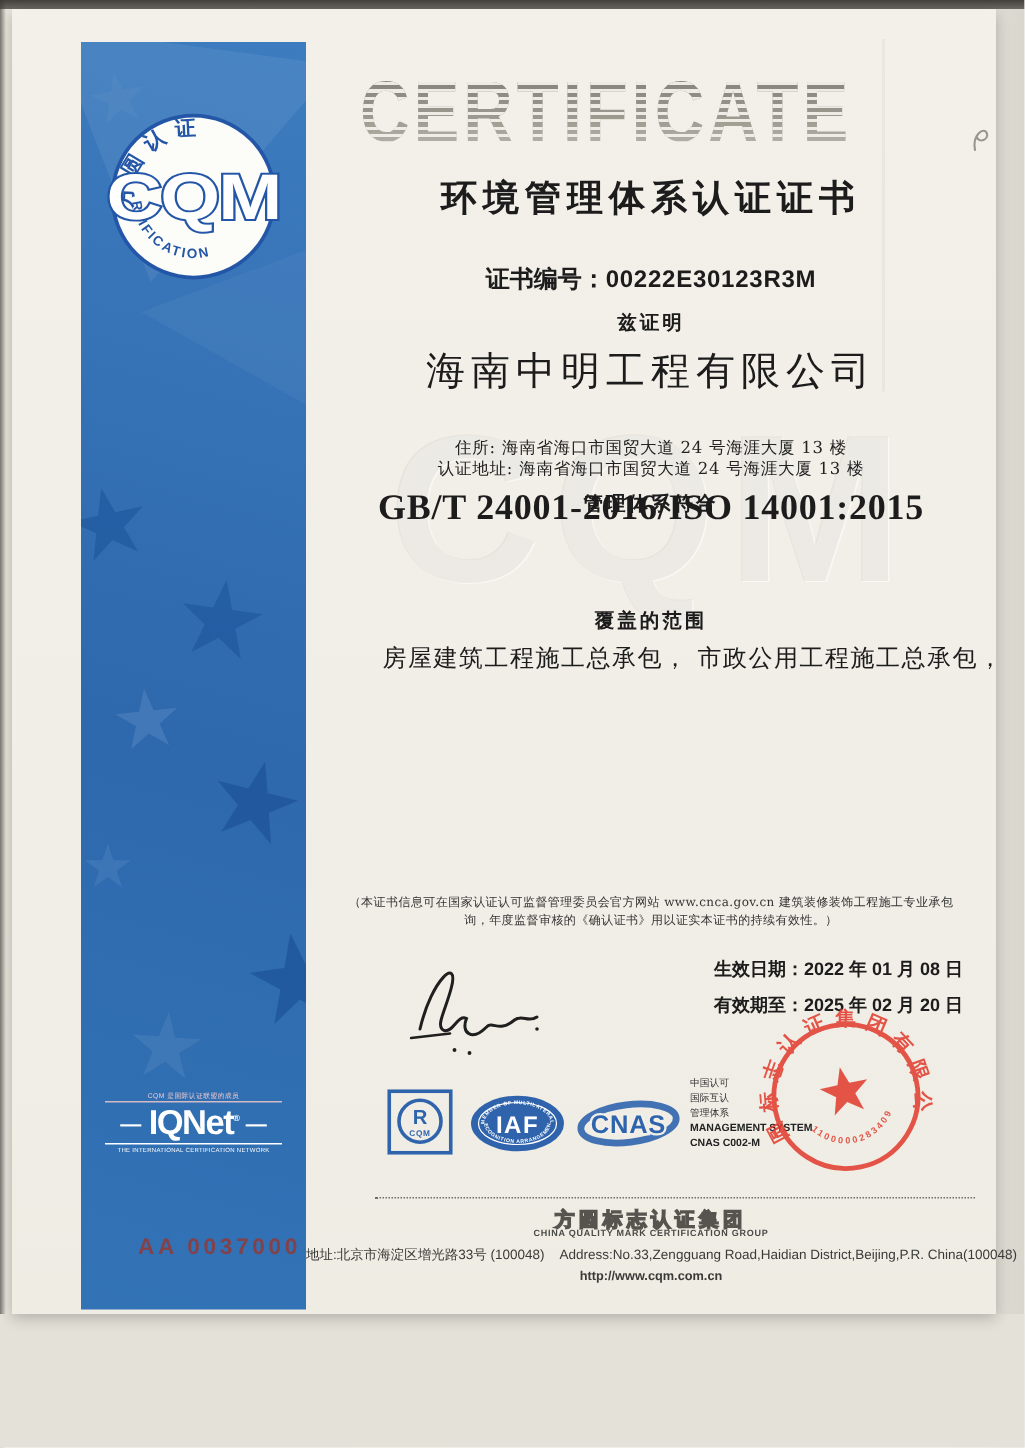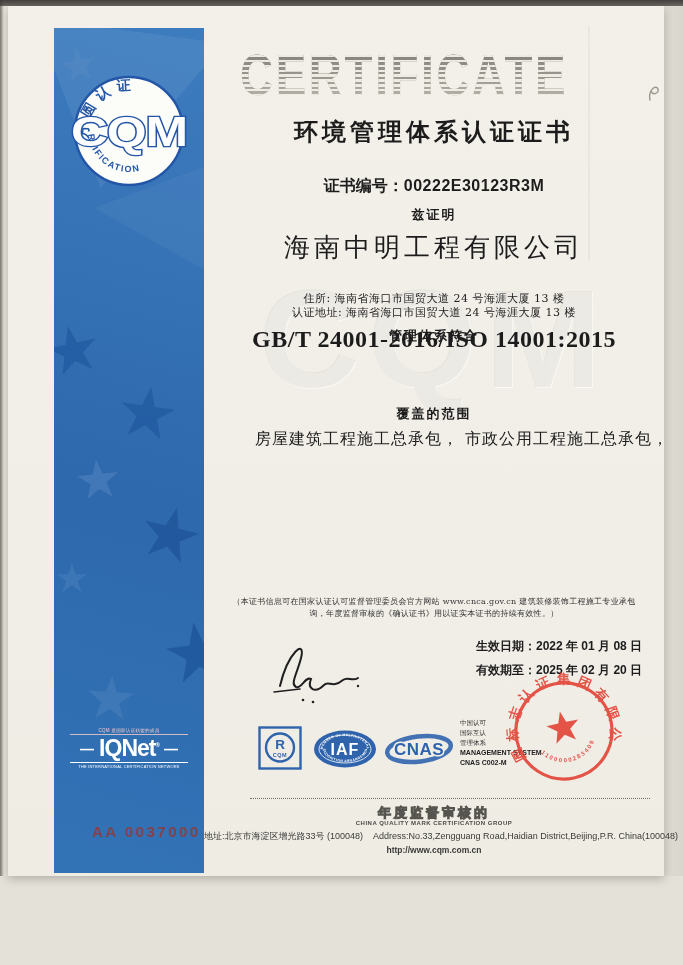--- a/index.html
+++ b/index.html
@@ -246,20 +246,20 @@
       <textPath href="#sealArc" startOffset="50%" text-anchor="middle" textLength="226" lengthAdjust="spacing">方圆标志认证集团有限公司</textPath>
     </text>
     <path id="sealNum" d="M32,74 A33,33 0 0 0 92,74" fill="none"></path>
     <text font-size="6" font-weight="600" fill="#e23f32">
       <textPath href="#sealNum" startOffset="50%" text-anchor="middle" textLength="64">1100000283409</textPath>
     </text>
     <polygon fill="#e23f32" points="62,42 66,53.5 78.2,53.7 68.5,61.1 72,72.8 62,65.8 52,72.8 55.5,61.1 45.8,53.7 58,53.5"></polygon>
   </svg>
 
   <div class="dotline"></div>
-  <div class="center group-cn">年度监督审核的</div>
+  <div class="center group-cn">方圆标志认证集团</div>
   <div class="center group-en">CHINA QUALITY MARK CERTIFICATION GROUP</div>
   <div class="center addr-row">
     <span>地址:北京市海淀区增光路33号 (100048)</span><span class="gap"></span><span>Address:No.33,Zengguang Road,Haidian District,Beijing,P.R. China(100048)</span>
   </div>
   <div class="center url">http://www.cqm.com.cn</div>
 
 </div>
 
 </body></html>

